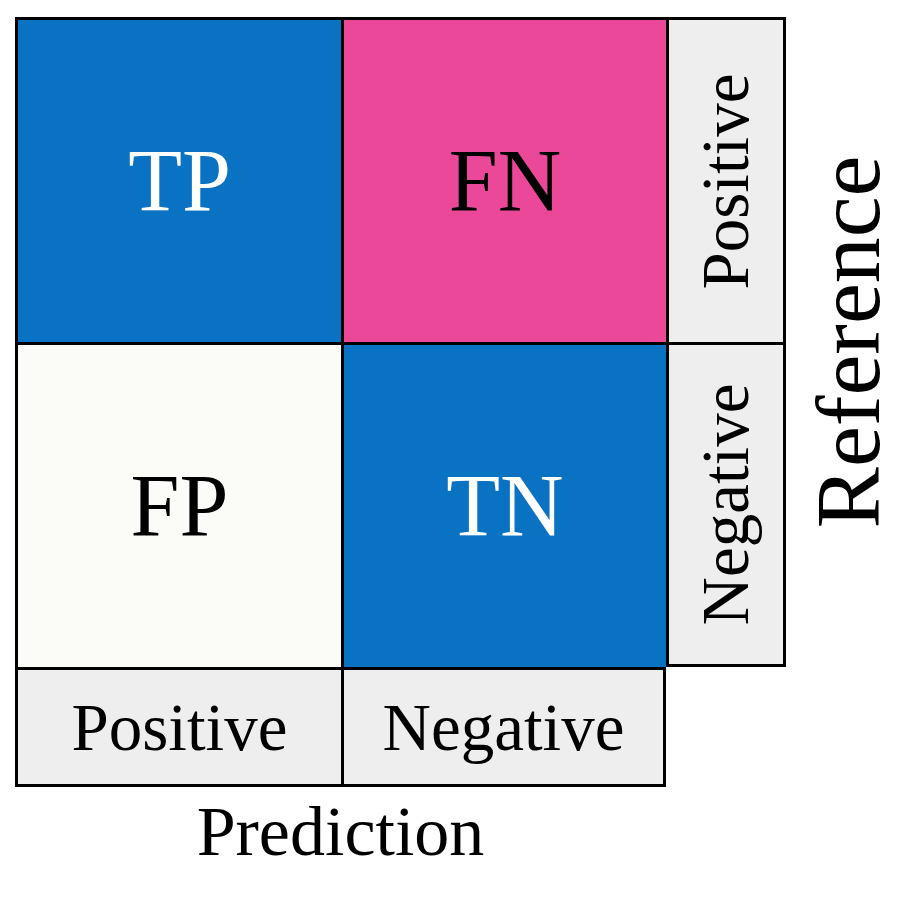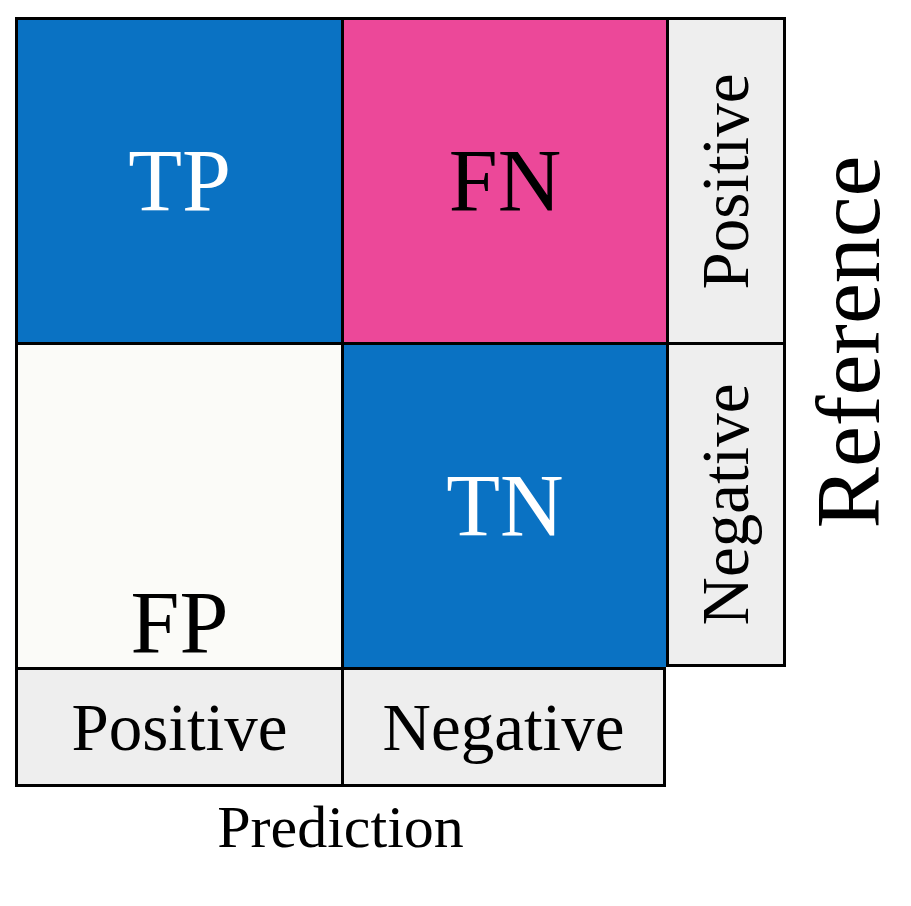--- a/index.html
+++ b/index.html
@@ -50,21 +50,21 @@
   }
   .corner-blank {
     background: transparent;
   }
   .axis-title-bottom {
     position: absolute;
     left: 15px;
     top: 797px;
     width: 651px;
     text-align: center;
-    font-size: 60px;
+    font-size: 70px;
     line-height: 1;
     color: #000;
   }
   .axis-title-right {
     position: absolute;
     left: 786px;
     top: 17px;
     width: 125px;
     height: 650px;
     display: flex;
@@ -92,21 +92,21 @@
     </div>
 
     <div class="b-t b-l" style="background-color: #ec4899; color: rgb(0, 0, 0);">
       <span class="cell-text">FN</span>
     </div>
 
     <div class="b-t b-l b-r vertical" style="background-color: rgb(238, 238, 238); color: rgb(0, 0, 0);">
       <span class="cat-label">Positive</span>
     </div>
 
-    <div class="b-t b-l" style="background-color: rgb(251, 251, 248); color: rgb(0, 0, 0); align-items: flex-end;">
+    <div class="b-t b-l" style="background-color: rgb(251, 251, 248); color: rgb(0, 0, 0);">
       <span class="cell-text">FP</span>
     </div>
 
     <div class="b-t b-l" style="background-color: rgb(10, 114, 195); color: rgb(255, 255, 255);">
       <span class="cell-text">TN</span>
     </div>
 
     <div class="b-t b-l b-r b-b vertical" style="background-color: rgb(238, 238, 238); color: rgb(0, 0, 0);">
       <span class="cat-label">Negative</span>
     </div>

